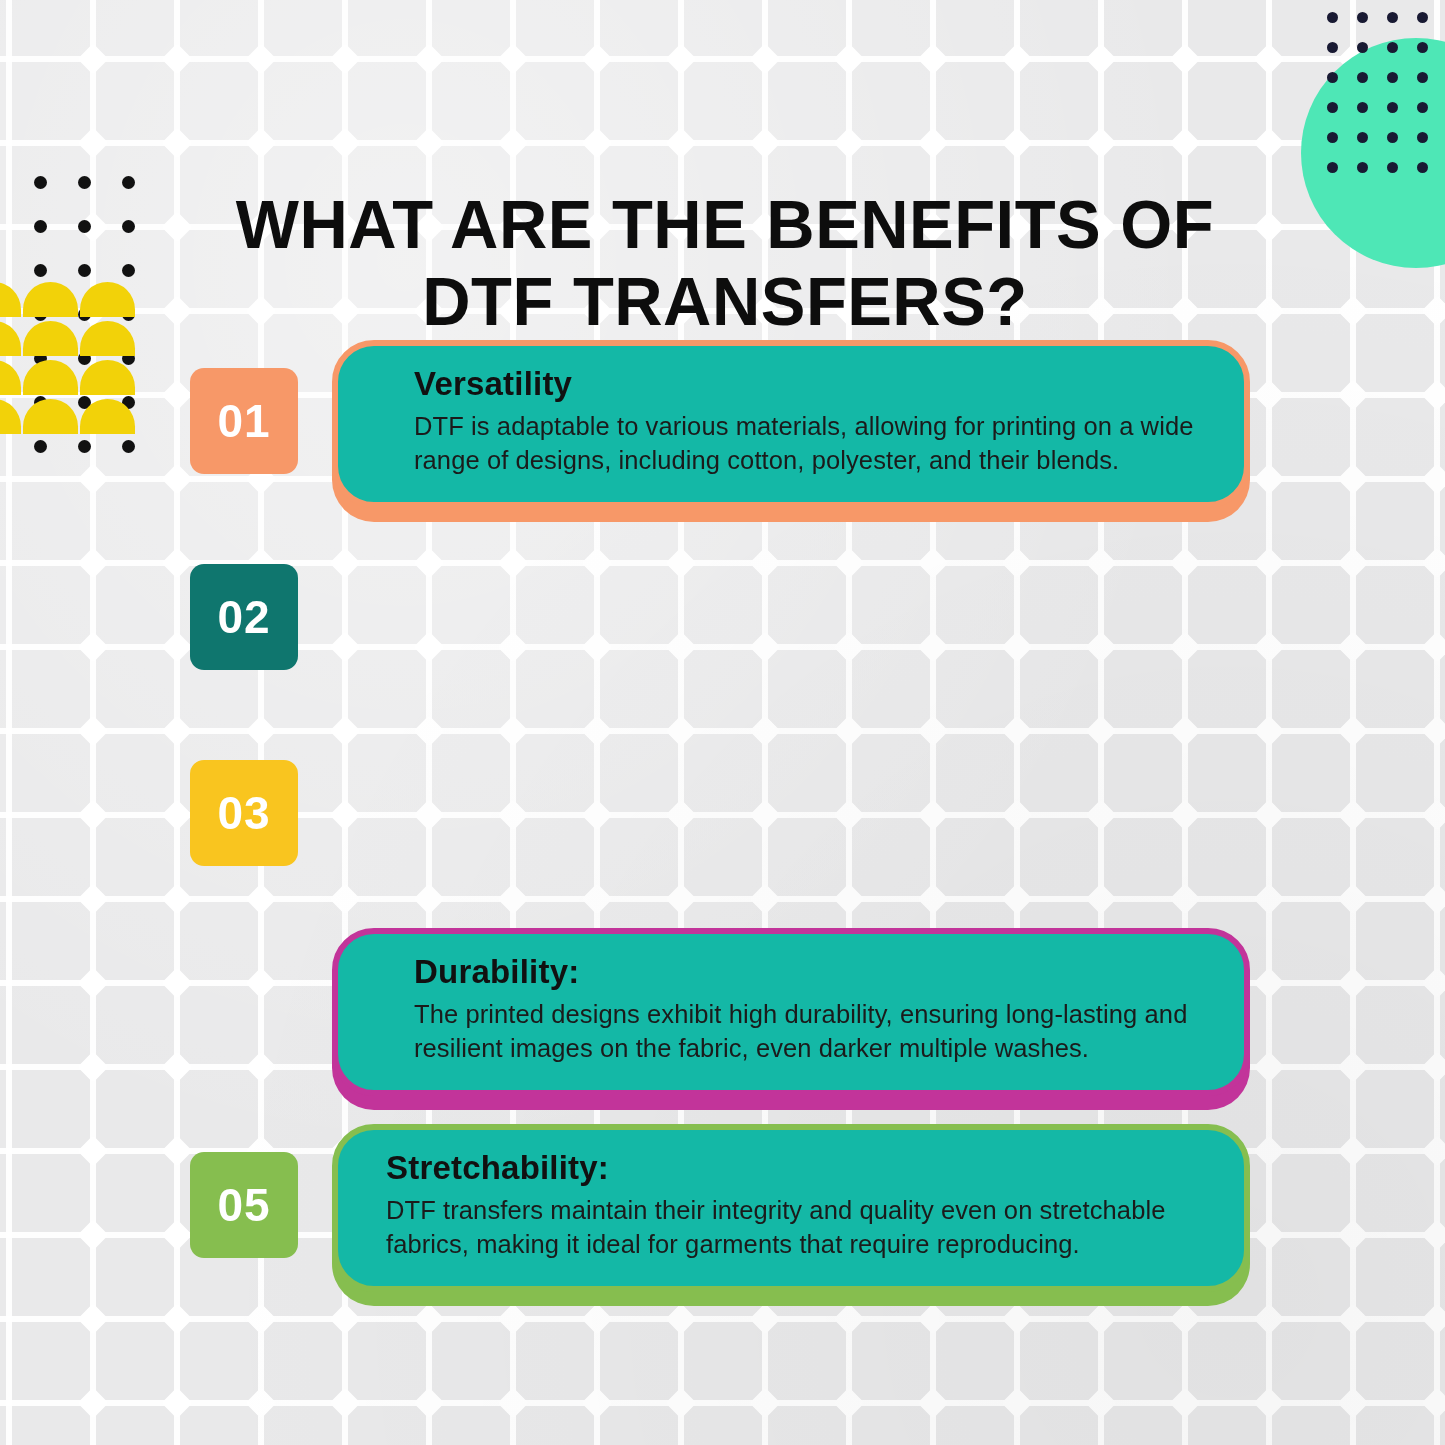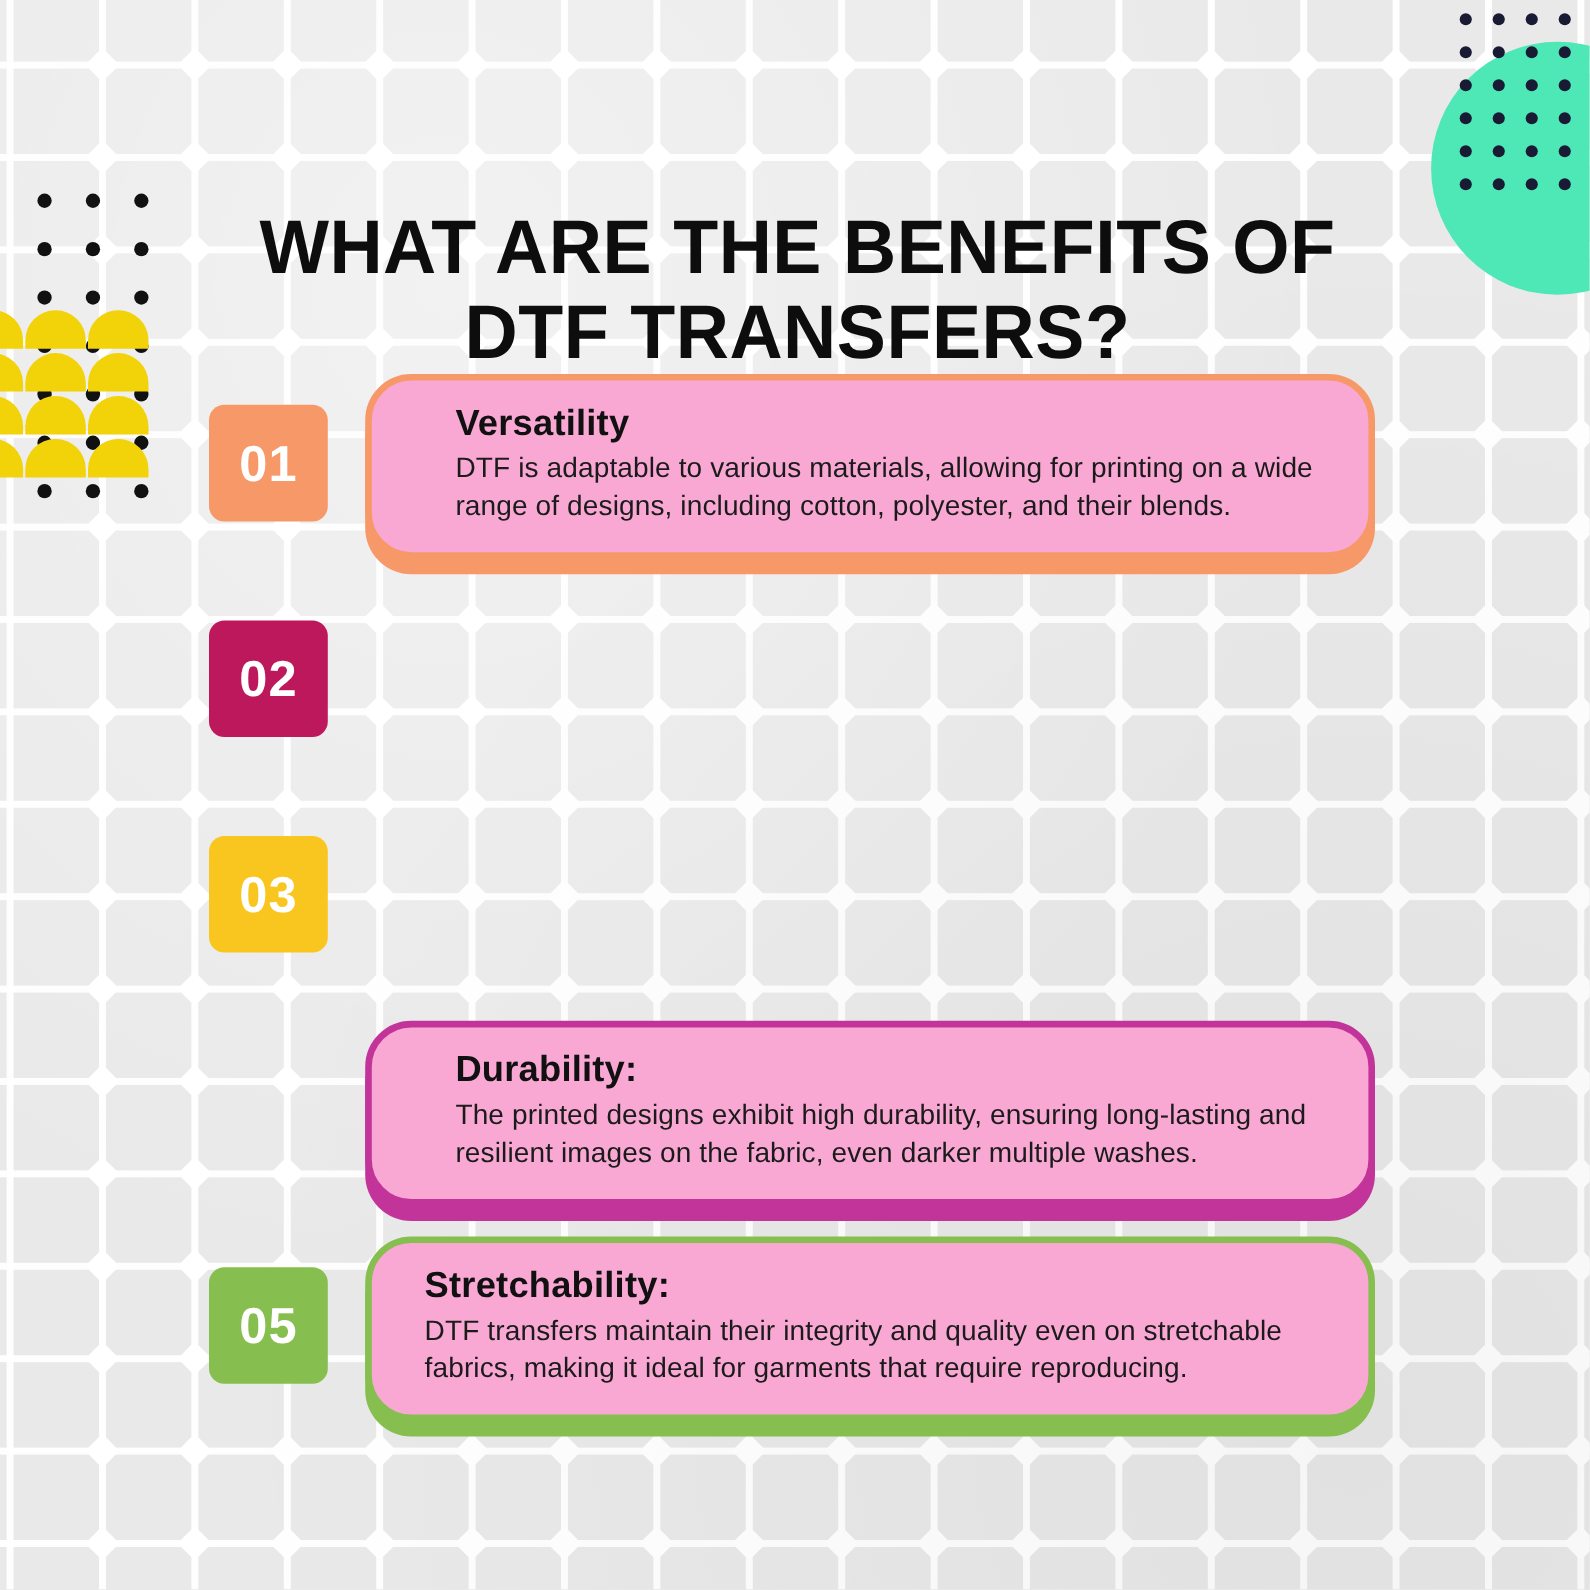--- a/index.html
+++ b/index.html
@@ -177,21 +177,21 @@
     height: 168px;
     border-radius: 42px;
   }
   .card {
     position: absolute;
     left: 0;
     top: 0;
     width: 100%;
     height: 168px;
     box-sizing: border-box;
-    background: #f9a8d4;
+    background: #14b8a6;
     border-radius: 42px;
     border: 6px solid #0ea5e9;
     padding: 18px 34px 0 76px;
   }
   .card h3 {
     margin: 0 0 6px 0;
     font-family: "Liberation Sans Narrow", "Liberation Sans", sans-serif;
     font-weight: 700;
     font-size: 33px;
     line-height: 1.2;
@@ -579,21 +579,21 @@
         <div class="badge" style="background: rgb(247, 152, 104);">01</div>
         <div class="card-wrap">
           <div class="card-shadow" style="background: rgb(247, 152, 104);"></div>
           <div class="card" style="border-color: rgb(247, 152, 104);">
             <h3>Versatility</h3>
             <p>DTF is adaptable to various materials, allowing for printing on a wide range of designs, including cotton, polyester, and their blends.</p>
           </div>
         </div>
       </div>
       <div class="row">
-        <div class="badge" style="background: #be185d;">02</div>
+        <div class="badge" style="background: #0f766e;">02</div>
       </div>
       <div class="row">
         <div class="badge" style="background: rgb(249, 197, 31);">03</div>
       </div>
       <div class="row">
         <div class="card-wrap">
           <div class="card-shadow" style="background: rgb(194, 52, 154);"></div>
           <div class="card" style="border-color: rgb(194, 52, 154);">
             <h3>Durability:</h3>
             <p>The printed designs exhibit high durability, ensuring long-lasting and resilient images on the fabric, even darker multiple washes.</p>

